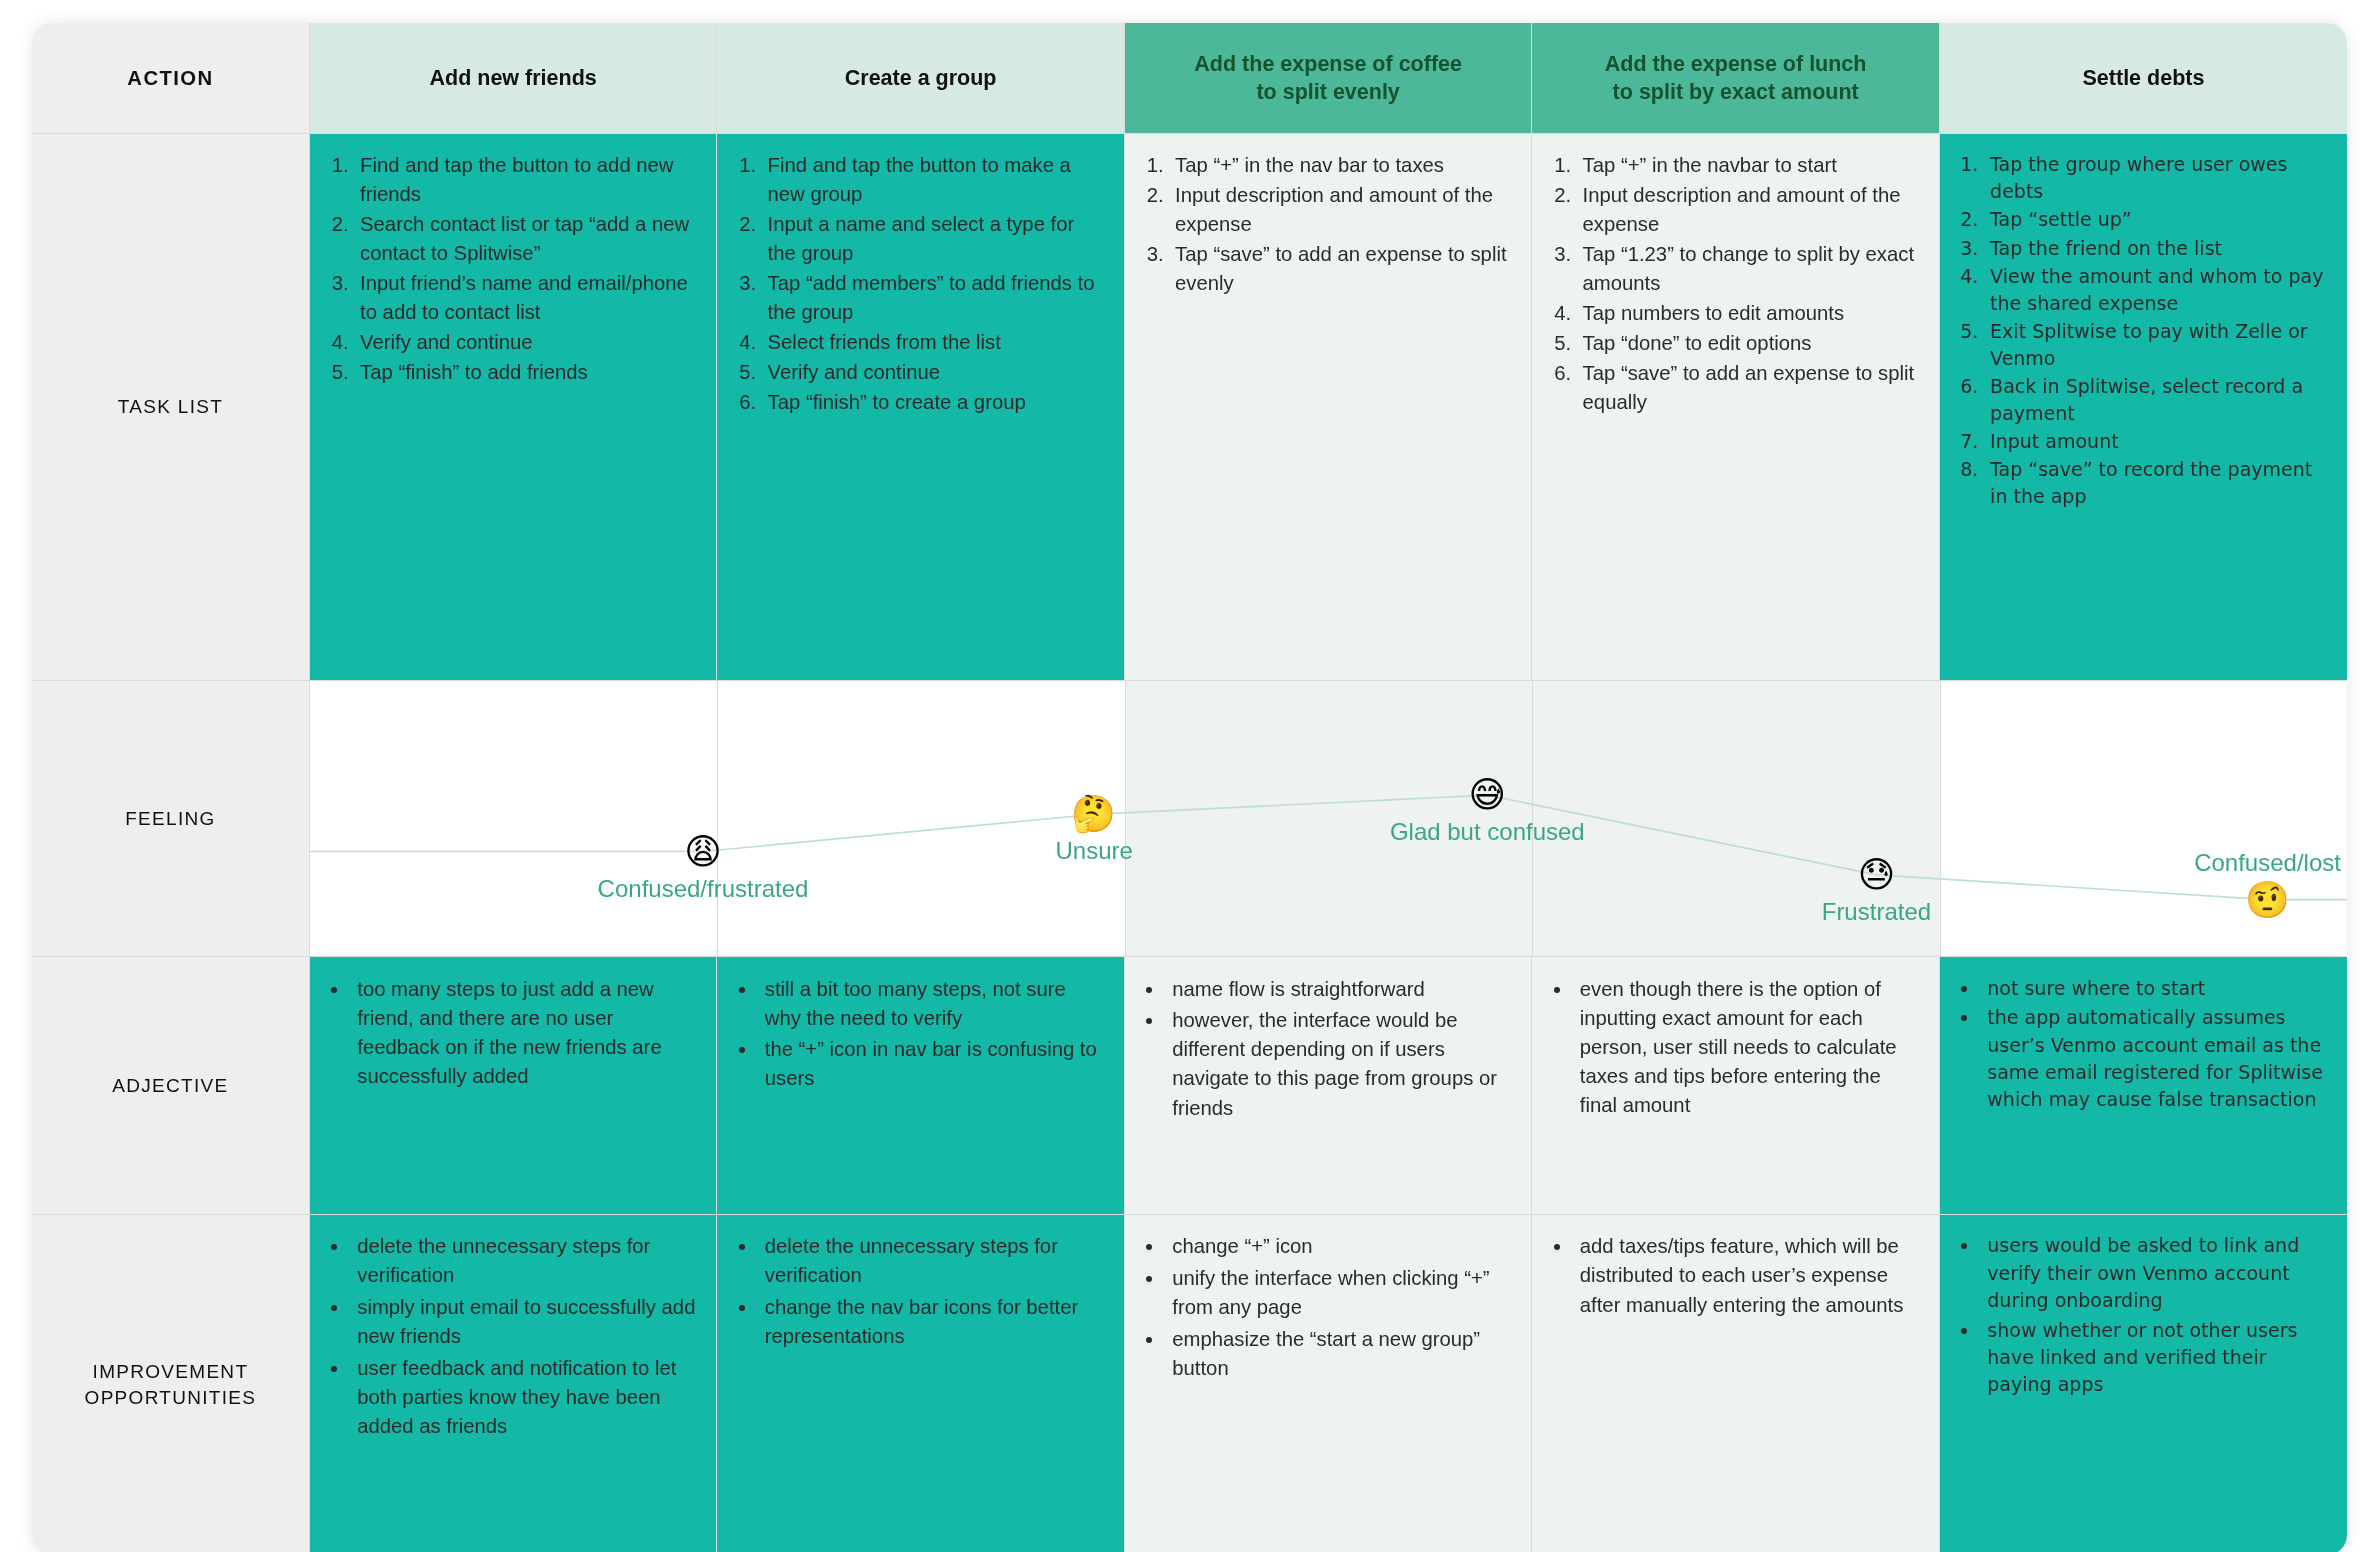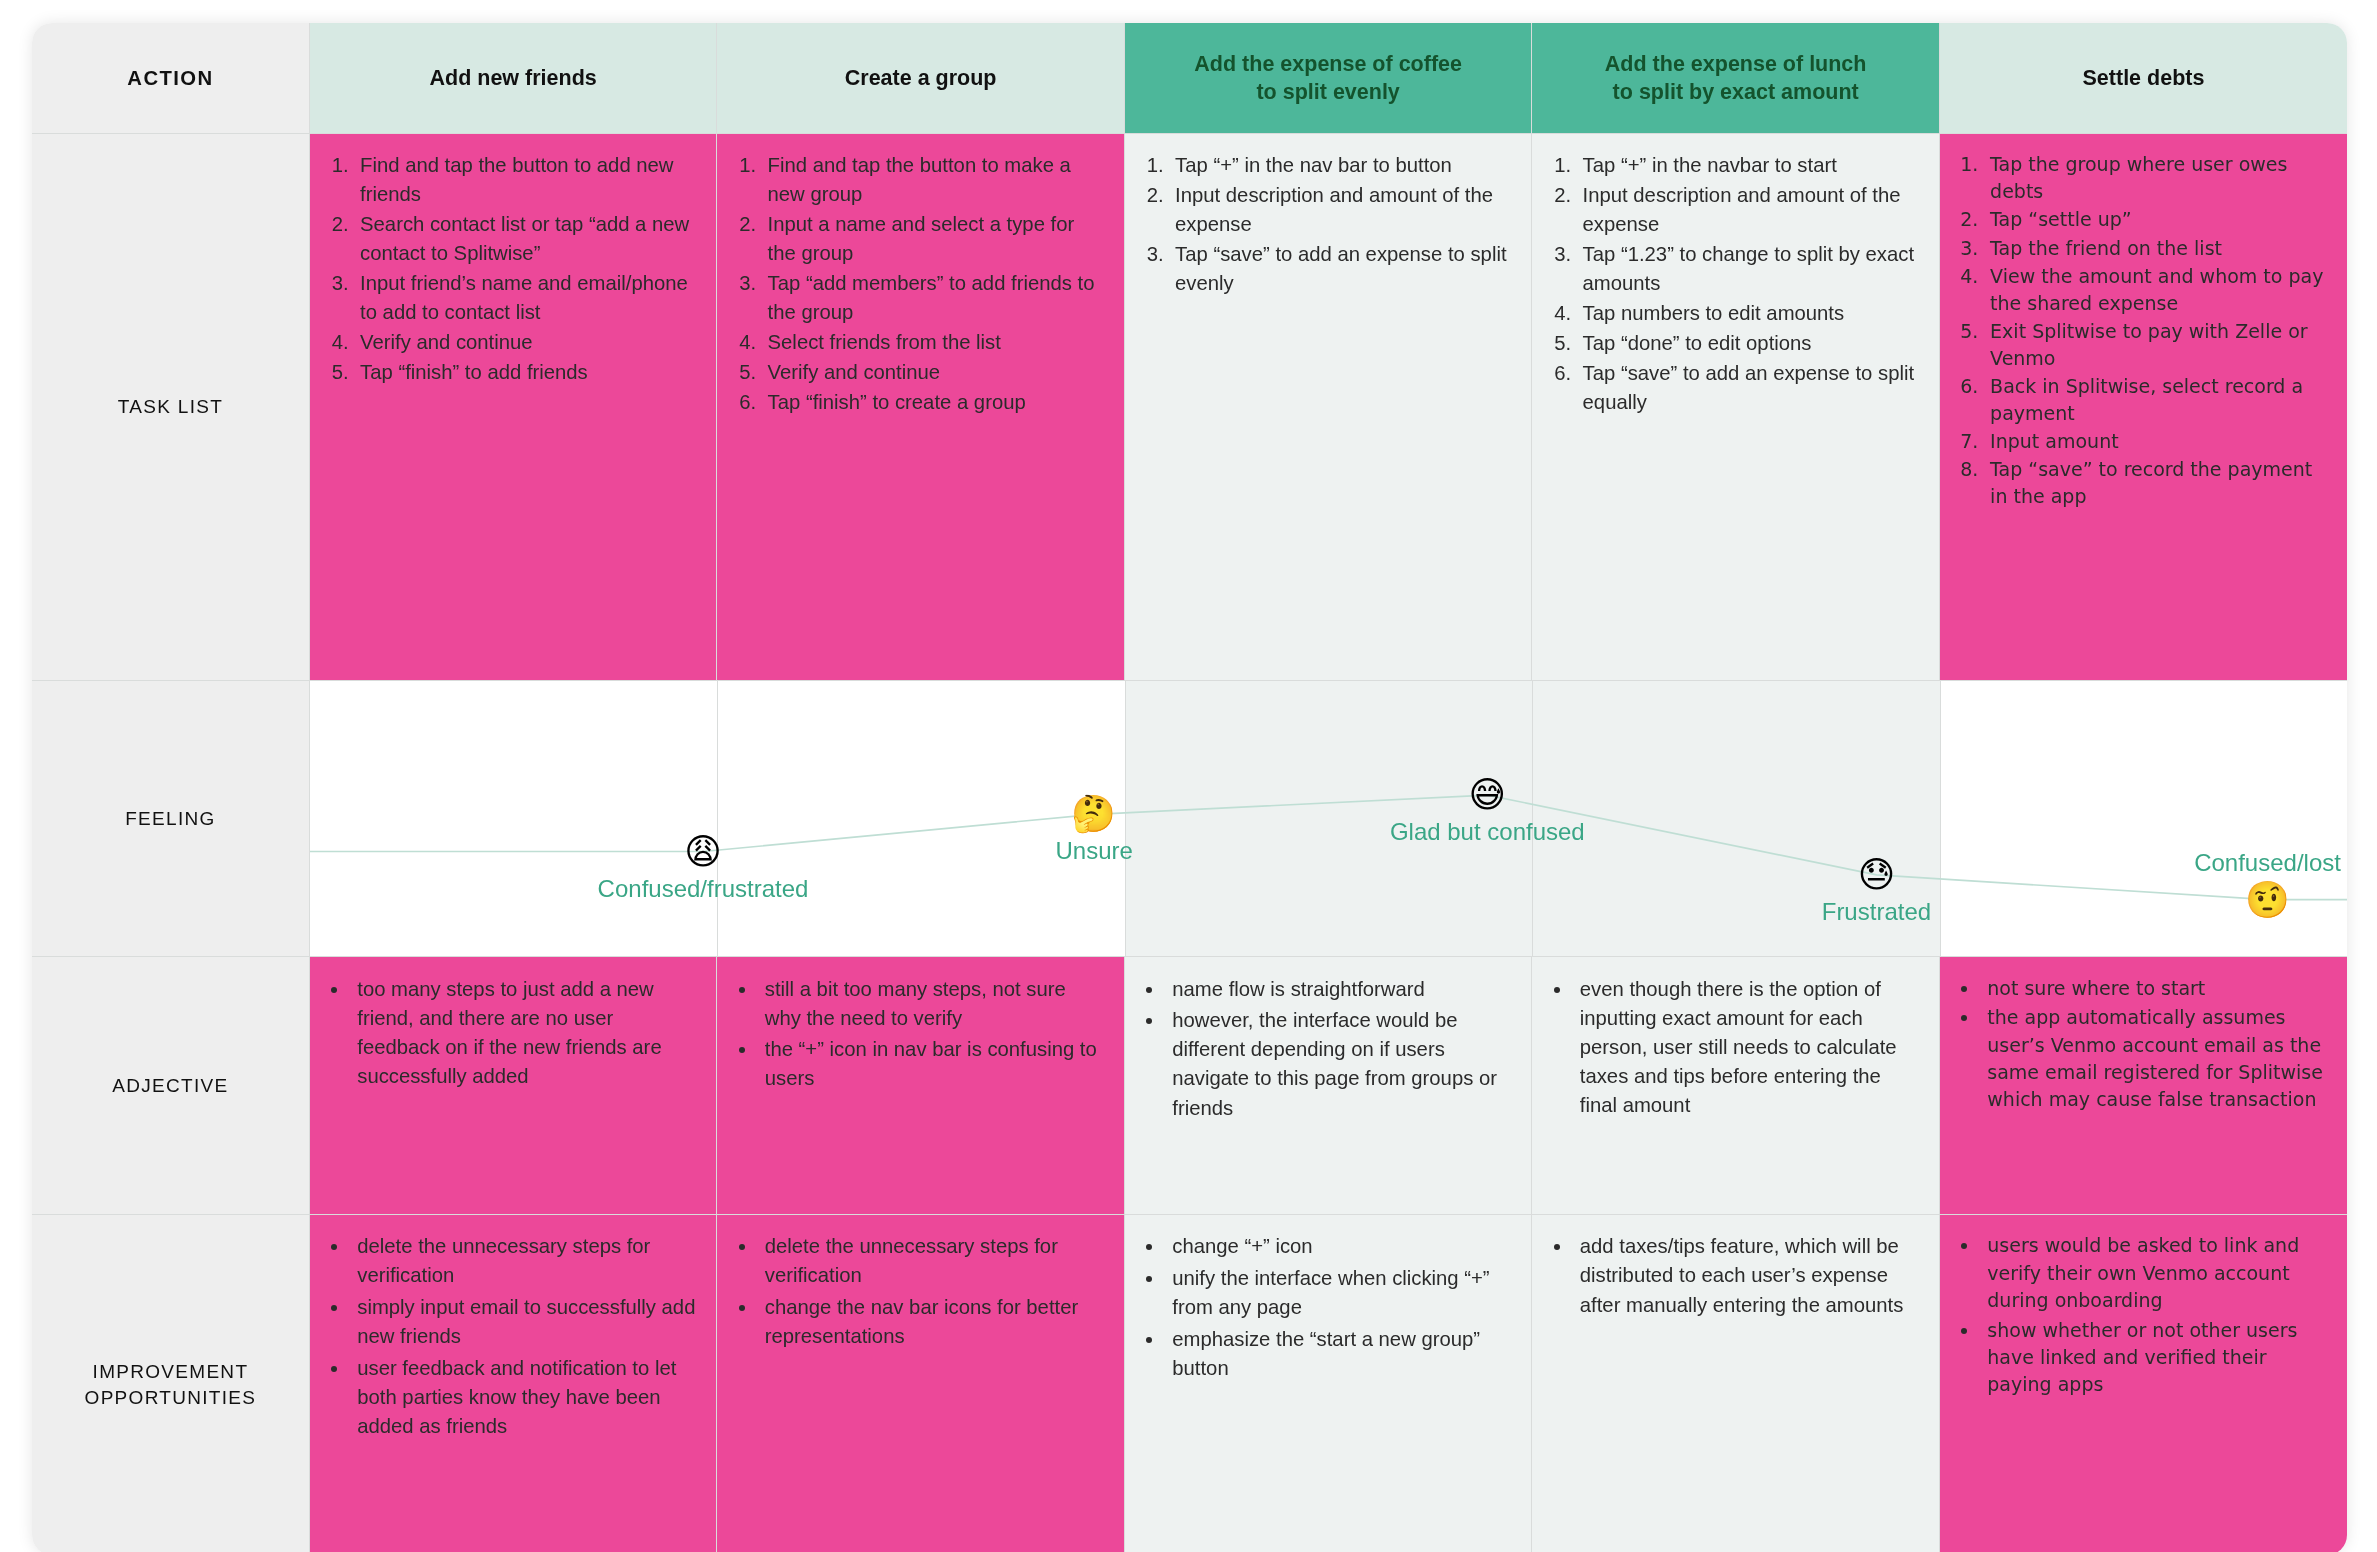--- a/index.html
+++ b/index.html
@@ -71,21 +71,21 @@
     text-align: center;
     vertical-align: middle;
     font-size: 19px;
     font-weight: 400;
     letter-spacing: 1.3px;
     line-height: 1.35;
     color: #111111;
   }
 
   
-  td.cell { background: #ec4899; padding: 17.4px 20px 17.4px 17.4px; }
+  td.cell { background: #14b8a6; padding: 17.4px 20px 17.4px 17.4px; }
   td.cell.tint { background: #eef2f1; }
 
   
   ol.tasks {
     list-style: decimal;
     margin: 0 0 0 27px;
     padding: 0;
   }
   ol.tasks > li {
     font-size: 20.3px;
@@ -204,21 +204,21 @@
               <li>Find and tap the button to make a new group</li>
               <li>Input a name and select a type for the group</li>
               <li>Tap “add members” to add friends to the group</li>
               <li>Select friends from the list</li>
               <li>Verify and continue</li>
               <li>Tap “finish” to create a group</li>
             </ol>
           </td>
         <td class="cell tint">
             <ol class="tasks">
-              <li>Tap “+” in the nav bar to button</li>
+              <li>Tap “+” in the nav bar to taxes</li>
               <li>Input description and amount of the expense</li>
               <li>Tap “save” to add an expense to split evenly</li>
             </ol>
           </td>
         <td class="cell tint">
             <ol class="tasks">
               <li>Tap “+” in the navbar to start</li>
               <li>Input description and amount of the expense</li>
               <li>Tap “1.23” to change to split by exact amounts</li>
               <li>Tap numbers to edit amounts</li>

